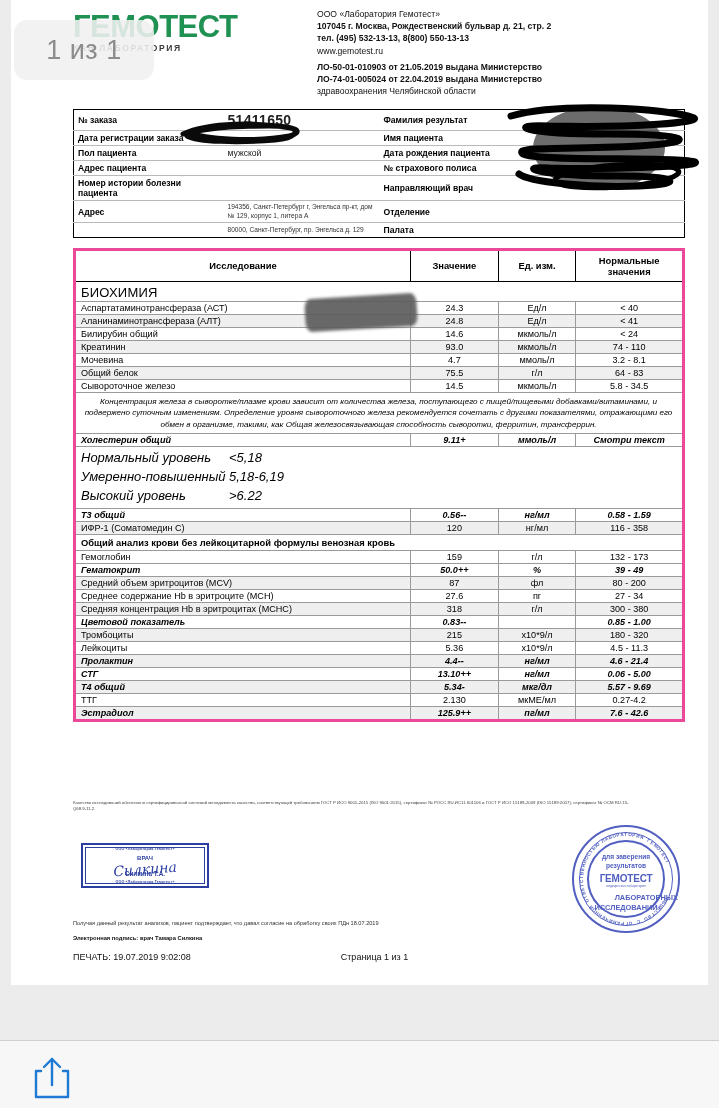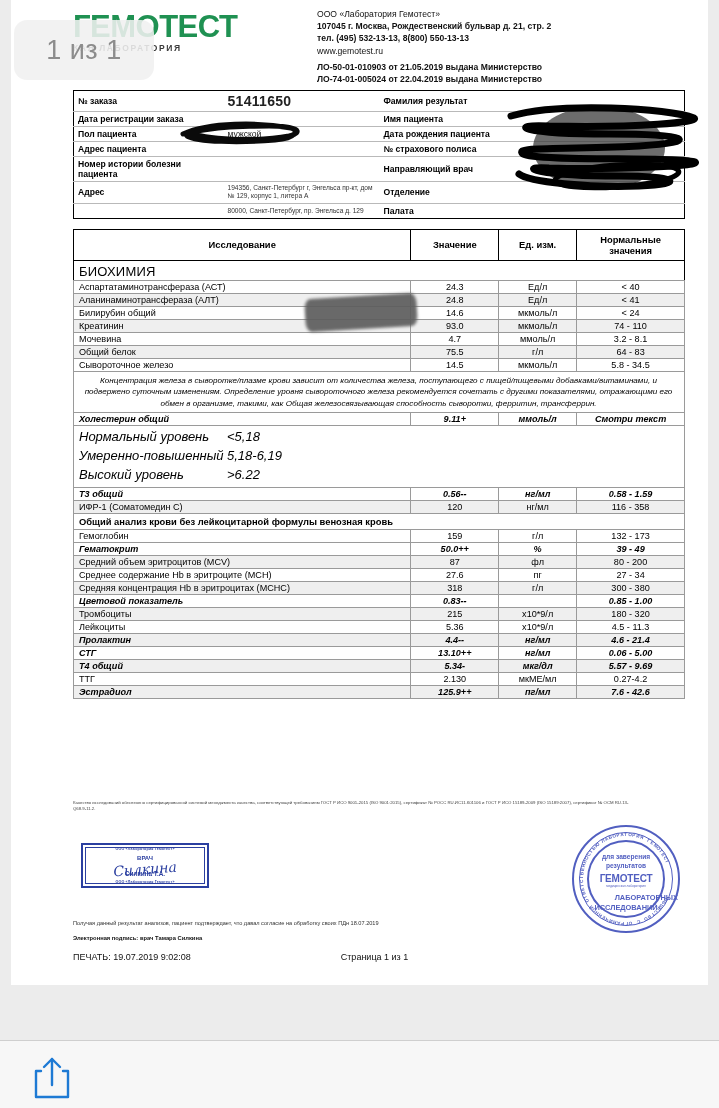--- a/index.html
+++ b/index.html
@@ -19,32 +19,32 @@
   
   .header { display: flex; padding: 8px 0 0 0; }
   .logo-block { width: 300px; padding-left: 62px; padding-top: 4px; }
   .logo-word { font-size: 31px; font-weight: bold; color: #1f9152; letter-spacing: -0.5px; line-height: 0.95; }
   .logo-sub { font-size: 8.5px; font-weight: bold; color: #3a3a3a; letter-spacing: 1.6px; margin-top: 2px; }
   .org-block { flex: 1; padding-left: 6px; font-size: 8.6px; color: #111; line-height: 1.42; }
   .org-block .b { font-weight: bold; }
   .org-gap { height: 4px; }
 
   
-  .ptable { margin: 5px 0 0 62px; width: 612px; border: 1px solid #000; border-collapse: collapse; position: relative; }
+  .ptable { margin: 12px 0 0 62px; width: 612px; border: 1px solid #000; border-collapse: collapse; position: relative; }
   .ptable td { border-bottom: 1px solid #b9b9b9; padding: 2px 4px; vertical-align: middle; font-size: 8.6px; }
   .ptable tr:last-child td { border-bottom: none; }
   .lab-cell { width: 150px; font-weight: bold; font-size: 8.7px; color: #000; }
   .val-cell { width: 156px; font-size: 8.4px; color: #222; }
   .val-cell.order { font-size: 14px; font-weight: bold; letter-spacing: 0.3px; }
   .val-cell.addr { font-size: 6.6px; line-height: 1.25; color: #333; }
   .lab-cell2 { width: 150px; font-weight: bold; font-size: 8.7px; }
   .val-cell2 { }
 
   
-  .rtable { margin: 10px 0 0 62px; width: 612px; border-collapse: collapse; border: 1px solid #ec4899; }
+  .rtable { margin: 10px 0 0 62px; width: 612px; border-collapse: collapse; border: 3px solid #ec4899; }
   .rtable th, .rtable td { border: 1px solid #9a9a9a; padding: 1px 5px; font-size: 9.1px; }
   .rtable thead th {
     border: 1px solid #000; font-weight: bold; text-align: center;
     padding: 4px 2px; font-size: 9.4px; background: #fff;
   }
   th.c-name { width: 338px; }
   th.c-val  { width: 88px; }
   th.c-unit { width: 78px; }
   th.c-norm { width: 108px; }
 
@@ -148,20 +148,21 @@
         <div class="logo-sub">КАЯ ЛАБОРАТОРИЯ</div>
       </div>
       <div class="org-block">
         <div>ООО «Лаборатория Гемотест»</div>
         <div class="b">107045 г. Москва, Рождественский бульвар д. 21, стр. 2</div>
         <div class="b">тел. (495) 532-13-13, 8(800) 550-13-13</div>
         <div>www.gemotest.ru</div>
         <div class="org-gap"></div>
         <div class="b">ЛО-50-01-010903 от 21.05.2019 выдана Министерство</div>
         <div class="b">ЛО-74-01-005024 от 22.04.2019 выдана Министерство</div>
+        <div>здравоохранения Челябинской области</div>
       </div>
     </div>
 
     <table class="ptable">
       <tbody>
         <tr>
           <td class="lab-cell">№ заказа</td>
           <td class="val-cell order">51411650</td>
           <td class="lab-cell2">Фамилия результат</td>
           <td class="val-cell2"></td>

